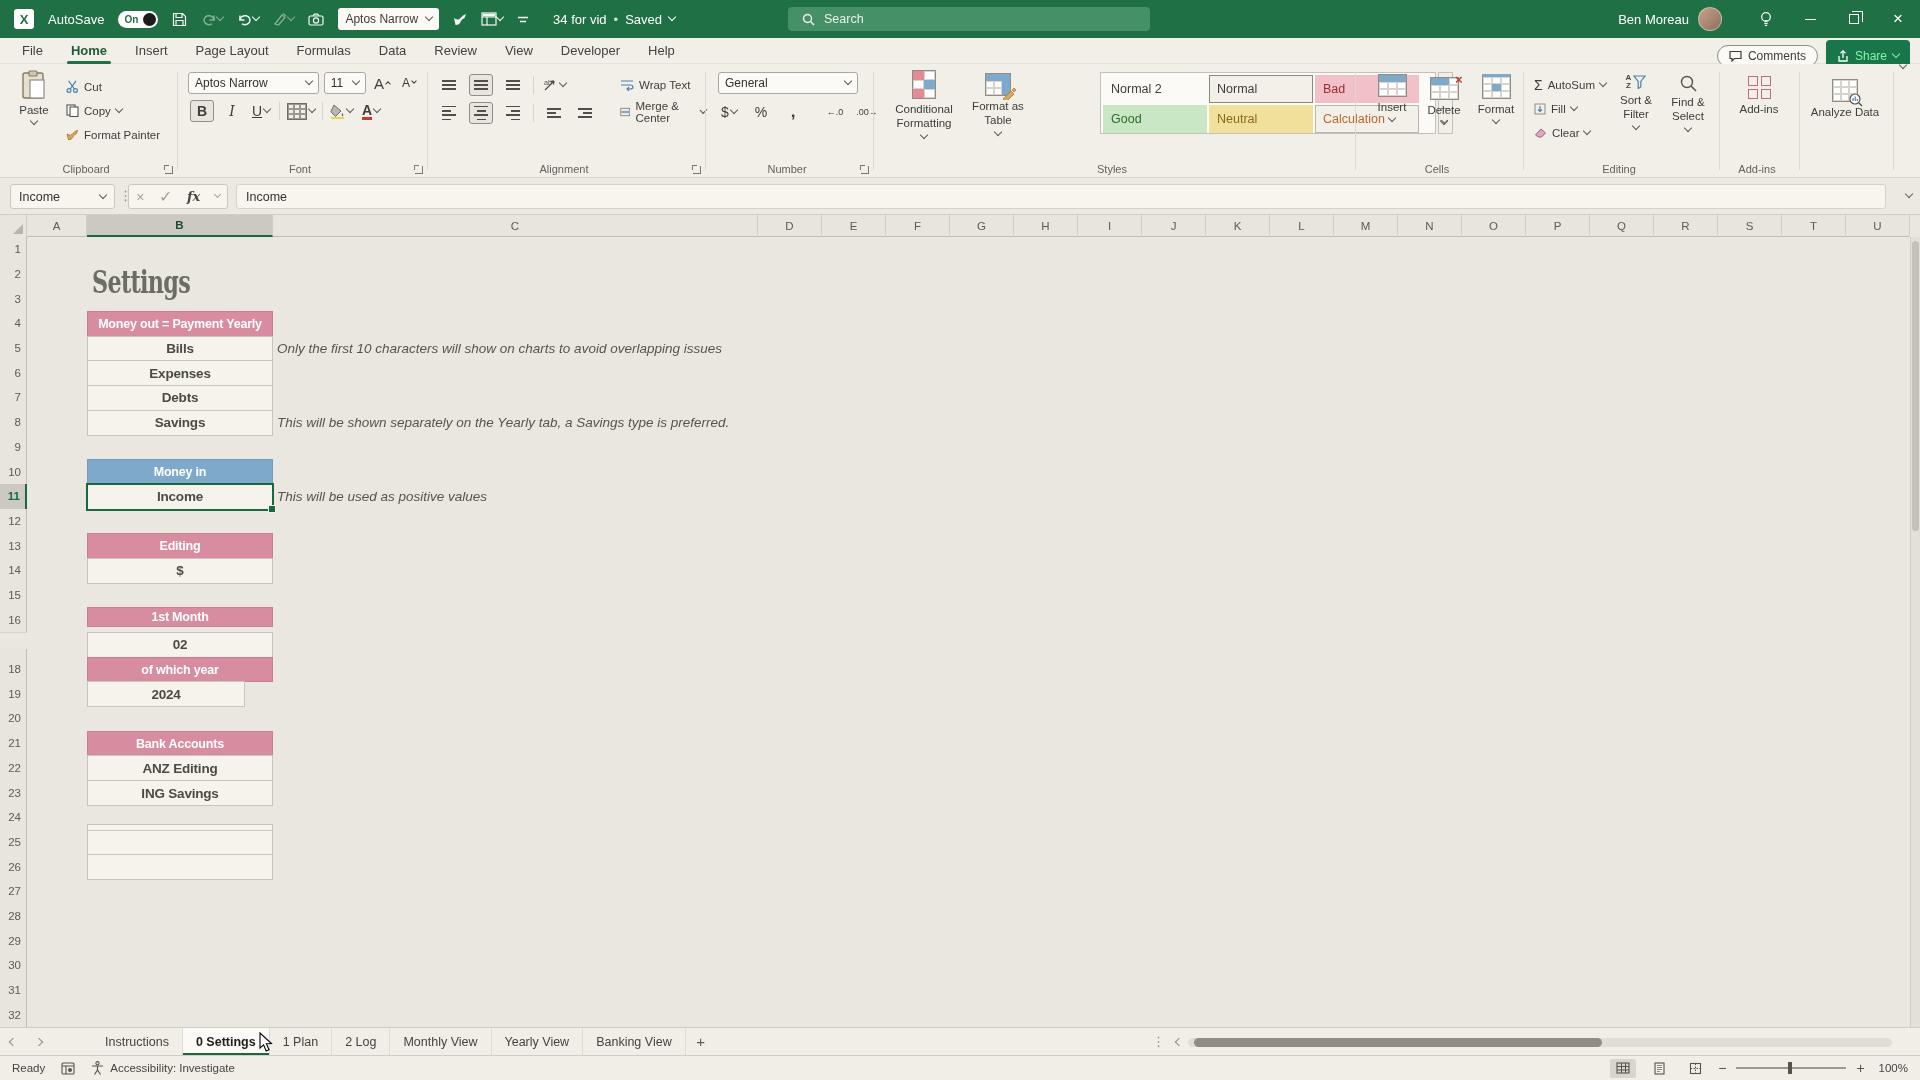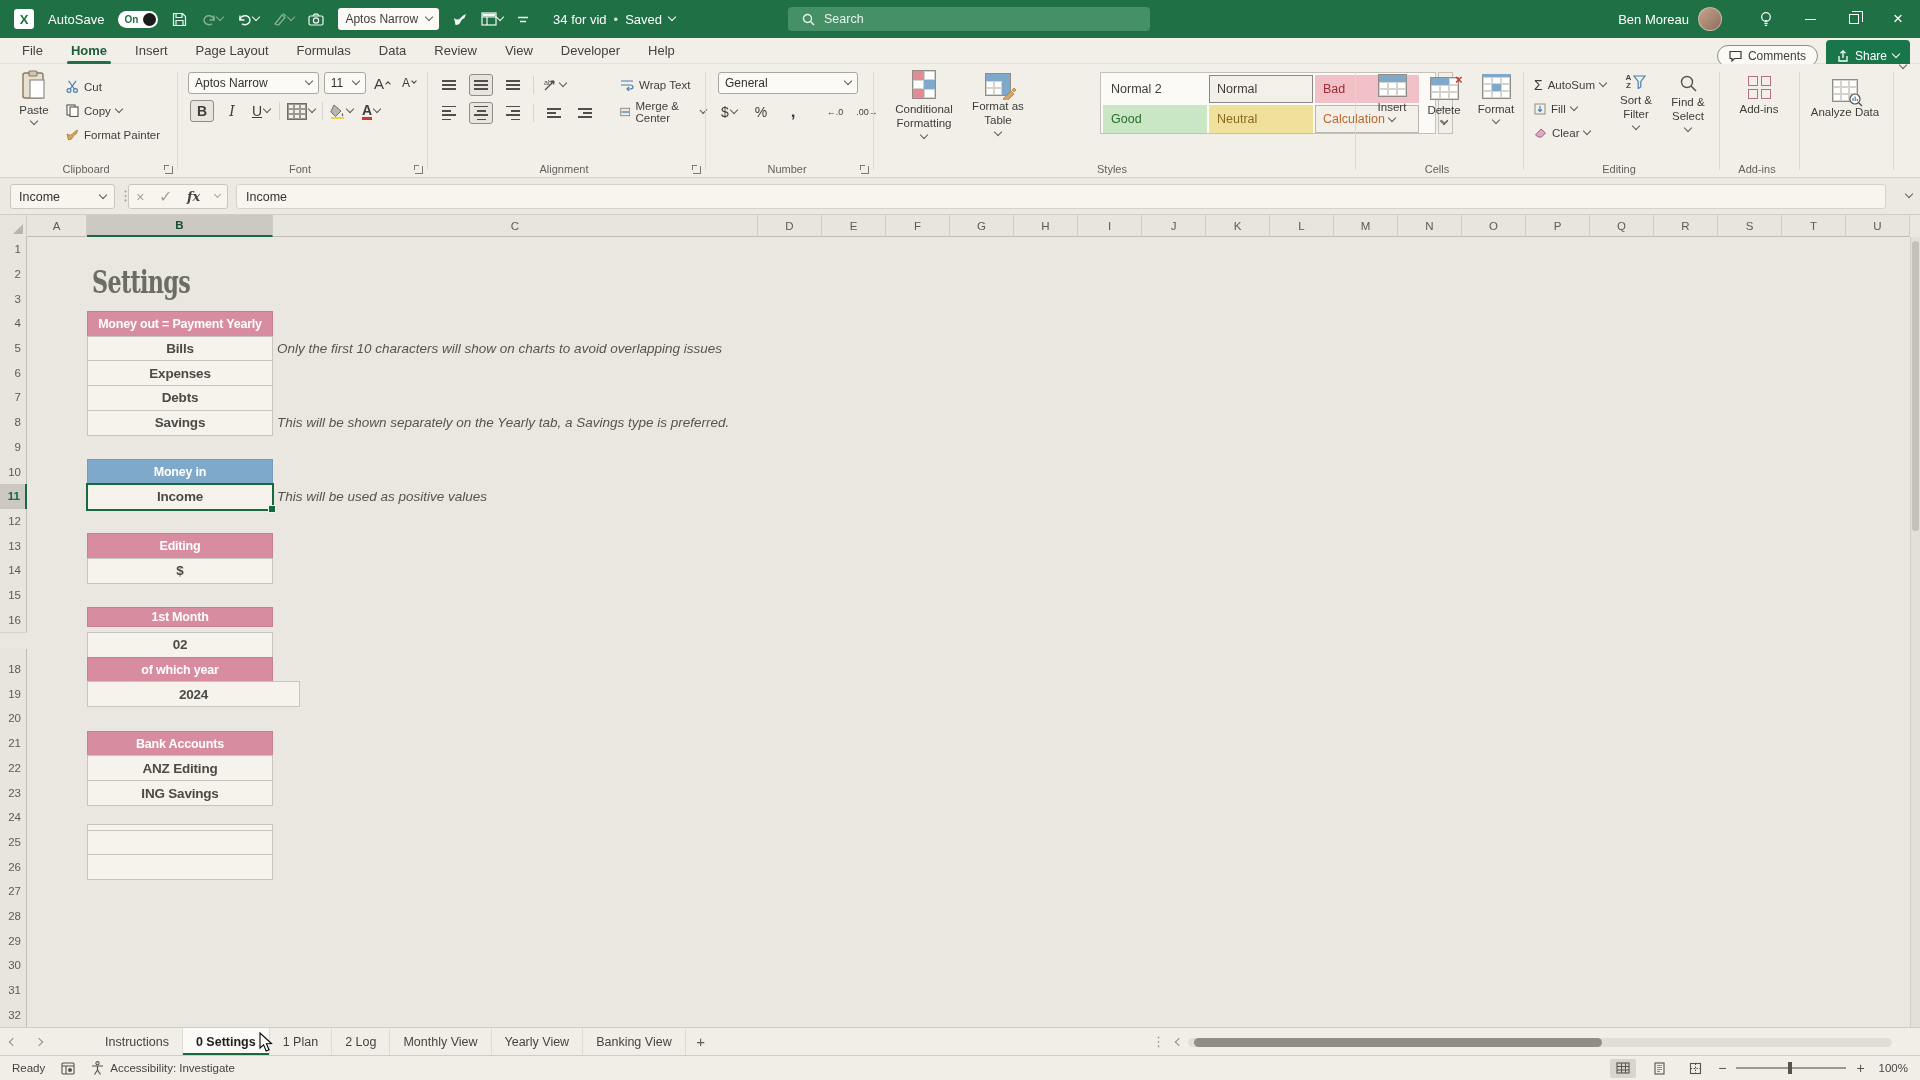--- a/index.html
+++ b/index.html
@@ -30,21 +30,21 @@
   .chev.right{transform:rotate(-45deg);top:0}
 
   
   #tabrow{position:absolute;top:38px;left:0;width:1920px;height:26px;background:#f1efe8;display:flex;align-items:center;border-bottom:1px solid #e3e1d9}
   #ribbontabs{display:flex;align-items:stretch;height:26px;padding-left:8px}
   .rtab{padding:0 14px;display:flex;align-items:center;font-size:13px;color:#43423c;position:relative}
   .rtab.active{font-weight:700;color:#1f5c38}
   .rtab.active::after{content:"";position:absolute;left:10px;right:10px;bottom:0;height:3px;background:#1f7045;border-radius:2px}
   #tabrow-right{position:absolute;right:10px;top:2px;display:flex;gap:8px;align-items:center}
   .btn-comments{height:22px;border:1px solid #908e86;border-radius:12px;background:#fbfaf6;display:flex;align-items:center;gap:6px;padding:0 11px;font-size:12px;color:#3e3d37}
-  .btn-share{height:22px;border-radius:4px;background:#18764a;color:#ffffff;display:flex;align-items:center;gap:6px;padding:16px 11px;font-size:12px}
+  .btn-share{height:22px;border-radius:4px;background:#18764a;color:#86efac;display:flex;align-items:center;gap:6px;padding:16px 11px;font-size:12px}
 
   
   #ribbon{position:absolute;top:64px;left:0;width:1920px;height:114px;background:#f1efe8;border-bottom:1px solid #d5d3cb}
   .rgroup{position:absolute;top:0;height:114px;padding-top:6px}
   .rgroup::after{content:"";position:absolute;right:0;top:8px;bottom:8px;width:1px;background:#dbd9d1}
   .glabel{position:absolute;bottom:3px;left:0;right:6px;text-align:center;font-size:11px;color:#63625b}
   .launcher{position:absolute;right:5px;bottom:4px;width:8px;height:8px;border-left:1px solid #7a7971;border-top:1px solid #7a7971;transform:rotate(180deg)}
   .launcher::after{content:"";position:absolute;right:-1px;bottom:-1px;width:4px;height:4px;border-right:1px solid #7a7971;border-bottom:1px solid #7a7971}
   .bigbtn{display:flex;flex-direction:column;align-items:center;gap:3px;font-size:11.5px;color:#3e3d37;text-align:center;line-height:1.25}
   .sbtn{display:flex;align-items:center;gap:5px;font-size:11.5px;height:21px;color:#3e3d37}
@@ -762,21 +762,21 @@
       <div class="tcell" style="top: 145.45px; left: 87px; width: 186px; height: 25.69px;">Expenses</div>
       <div class="tcell" style="top: 170.14px; left: 87px; width: 186px; height: 25.69px;">Debts</div>
       <div class="tcell" style="top: 194.83px; left: 87px; width: 186px; height: 25.69px;">Savings</div>
       <div class="tcell thead blue" style="top: 244.21px; left: 87px; width: 186px; height: 25.69px;">Money in</div>
       <div class="tcell selcell" style="top: 268.9px; left: 87px; width: 186px; height: 25.69px;">Income</div>
       <div class="tcell thead pink" style="top: 318.28px; left: 87px; width: 186px; height: 25.69px;">Editing</div>
       <div class="tcell" style="top: 342.97px; left: 87px; width: 186px; height: 25.69px;">$</div>
       <div class="tcell thead pink" style="top: 392.35px; left: 87px; width: 186px; height: 20px;">1st Month</div>
       <div class="tcell" style="top: 417.04px; left: 87px; width: 186px; height: 25.69px;">02</div>
       <div class="tcell thead pink" style="top: 441.73px; left: 87px; width: 186px; height: 25.69px;">of which year</div>
-      <div class="tcell" style="top: 466.42px; left: 87px; width: 213px; height: 25.69px;">2024</div>
+      <div class="tcell" style="top: 466.42px; left: 87px; width: 158px; height: 25.69px;">2024</div>
       <div class="tcell thead pink" style="top: 515.8px; left: 87px; width: 186px; height: 25.69px;">Bank Accounts</div>
       <div class="tcell" style="top: 540.49px; left: 87px; width: 186px; height: 25.69px;">ANZ Editing</div>
       <div class="tcell" style="top: 565.18px; left: 87px; width: 186px; height: 25.69px;">ING Savings</div>
       <div class="tcell" style="top: 609px; left: 87px; width: 186px; height: 25.69px;">ANZ Perso</div>
       <div class="tcell" style="top: 614.56px; left: 87px; width: 186px; height: 25.69px;"></div>
       <div class="tcell" style="top: 639.25px; left: 87px; width: 186px; height: 25.69px;"></div>
       <div class="note" style="top: 120.76px; left: 277px;">Only the first 10 characters will show on charts to avoid overlapping issues</div>
       <div class="note" style="top: 194.83px; left: 277px;">This will be shown separately on the Yearly tab, a Savings type is preferred.</div>
       <div class="note" style="top: 268.9px; left: 277px;">This will be used as positive values</div>
     </div>

